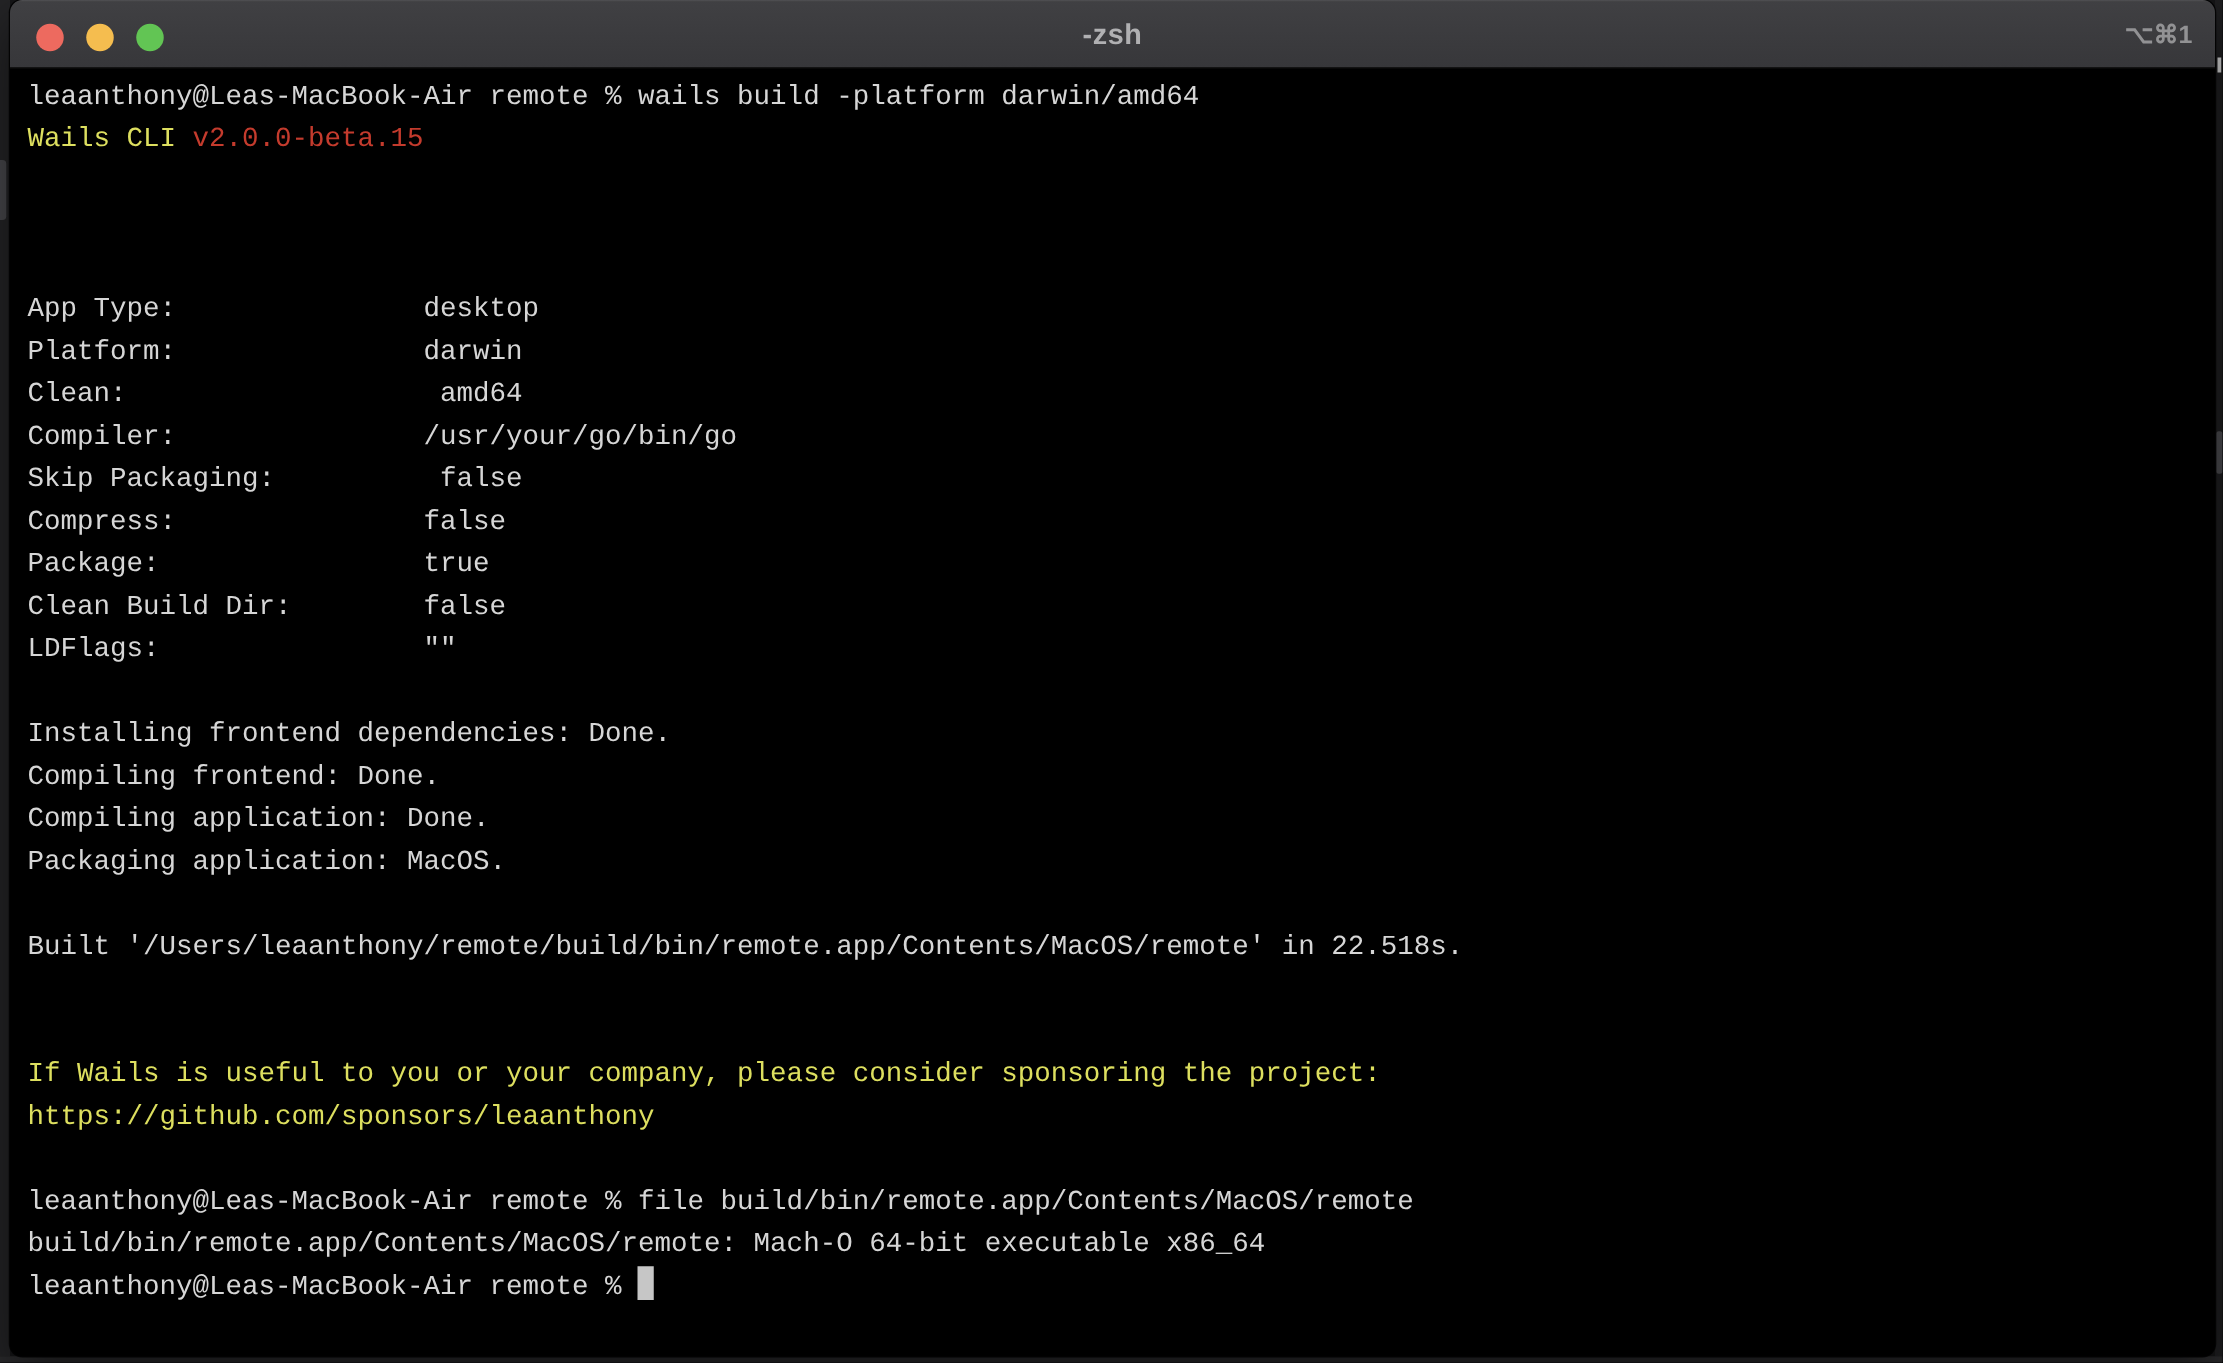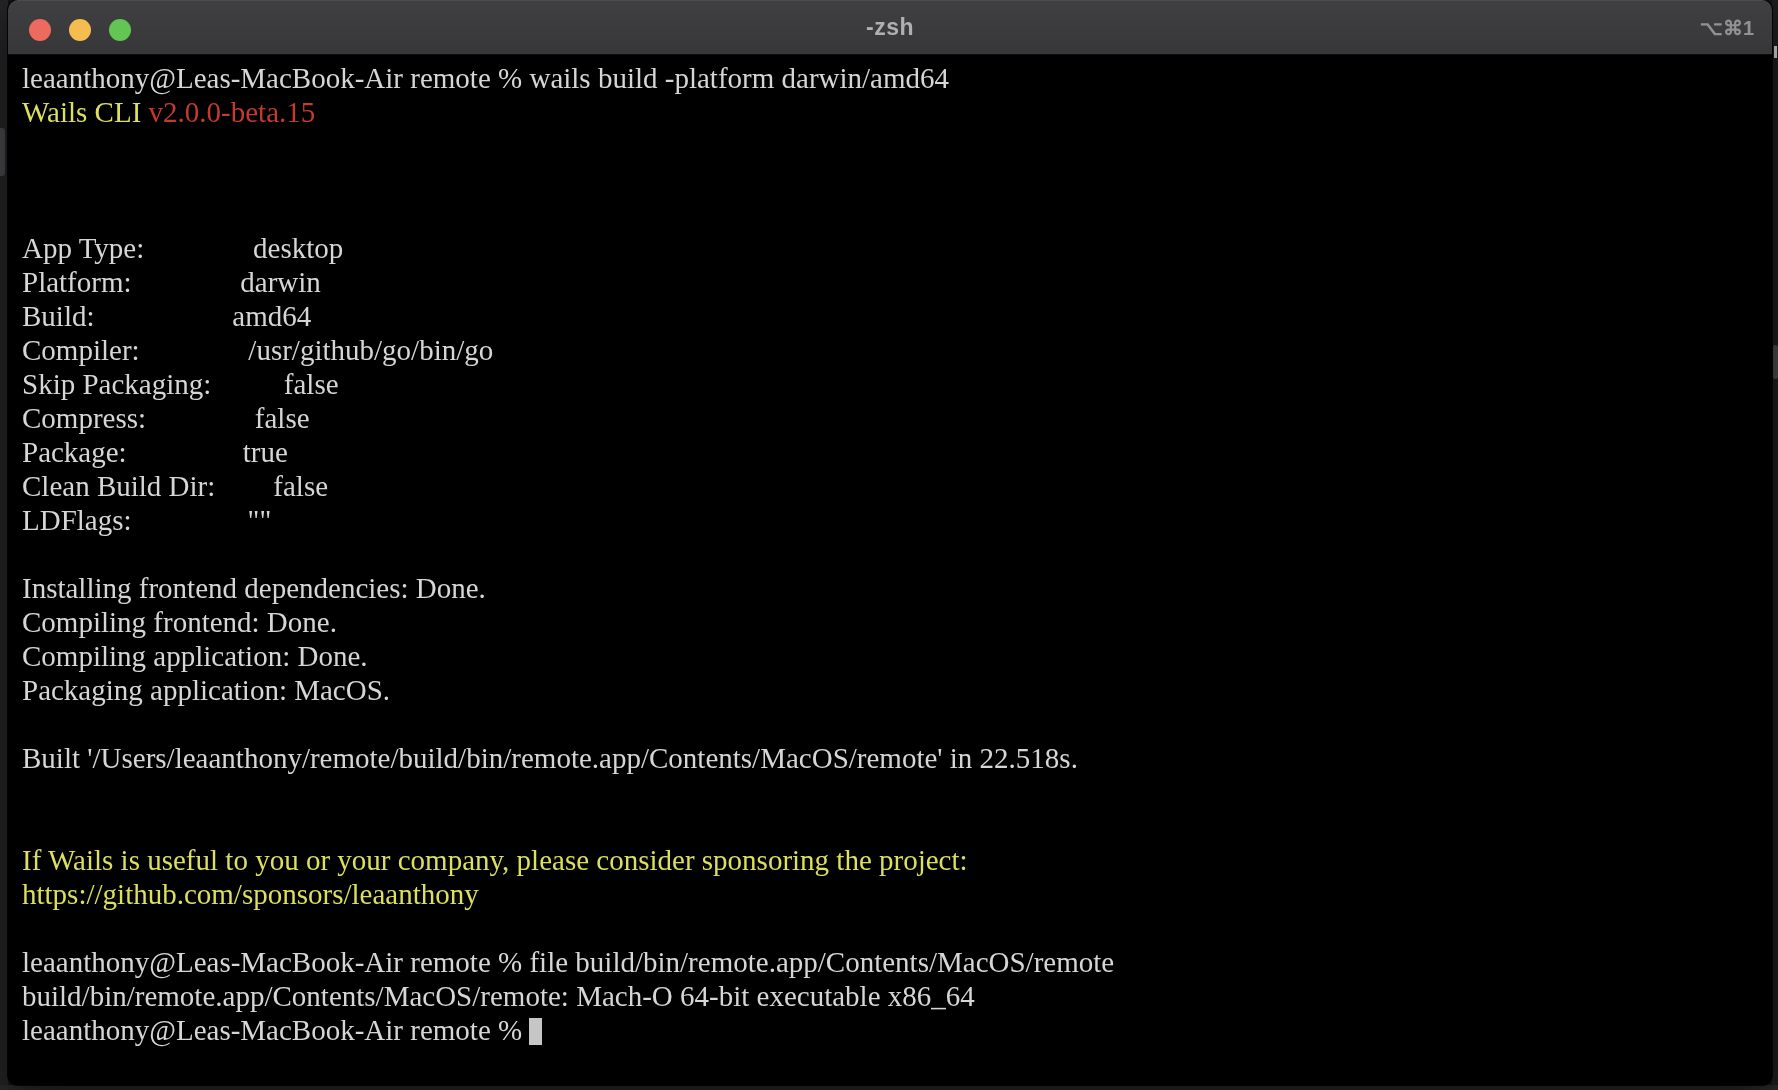--- a/index.html
+++ b/index.html
@@ -65,22 +65,22 @@
   }
   .win-shortcut {
     position: absolute; right: 18px; top: 0; height: 55px;
     display: flex; align-items: center;
     font-size: 20px; font-weight: bold; color: #929294;
   }
 
   
   .screen {
     padding: 6px 8px 0 14px;
-    font-family: Liberation Serif, serif;
-    font-size: 29px;
+    font-family: Liberation Mono, monospace;
+    font-size: 22px;
     line-height: 34px;
     color: var(--term-fg, #d6d6d6);
   }
   .line { height: 34px; white-space: pre; }
   .cursor {
     display: inline-block;
     width: 13px; height: 27px;
     background: var(--term-cursor, #c6c6c6);
     vertical-align: -5px;
   }
@@ -112,22 +112,22 @@
     </div>
 
     <div class="screen">
         <div class="line"><span>leaanthony@Leas-MacBook-Air remote % wails build -platform darwin/amd64</span></div>
         <div class="line"><span style="color: rgb(221, 223, 95);">Wails CLI </span><span style="color: rgb(196, 59, 45);">v2.0.0-beta.15</span></div>
         <div class="line"></div>
         <div class="line"></div>
         <div class="line"></div>
         <div class="line"><span>App Type:               desktop</span></div>
         <div class="line"><span>Platform:               darwin</span></div>
-        <div class="line"><span>Build:                   amd64</span></div>
-        <div class="line"><span>Compiler:               /usr/github/go/bin/go</span></div>
+        <div class="line"><span>Clean:                   amd64</span></div>
+        <div class="line"><span>Compiler:               /usr/your/go/bin/go</span></div>
         <div class="line"><span>Skip Packaging:          false</span></div>
         <div class="line"><span>Compress:               false</span></div>
         <div class="line"><span>Package:                true</span></div>
         <div class="line"><span>Clean Build Dir:        false</span></div>
         <div class="line"><span>LDFlags:                ""</span></div>
         <div class="line"></div>
         <div class="line"><span>Installing frontend dependencies: Done.</span></div>
         <div class="line"><span>Compiling frontend: Done.</span></div>
         <div class="line"><span>Compiling application: Done.</span></div>
         <div class="line"><span>Packaging application: MacOS.</span></div>

